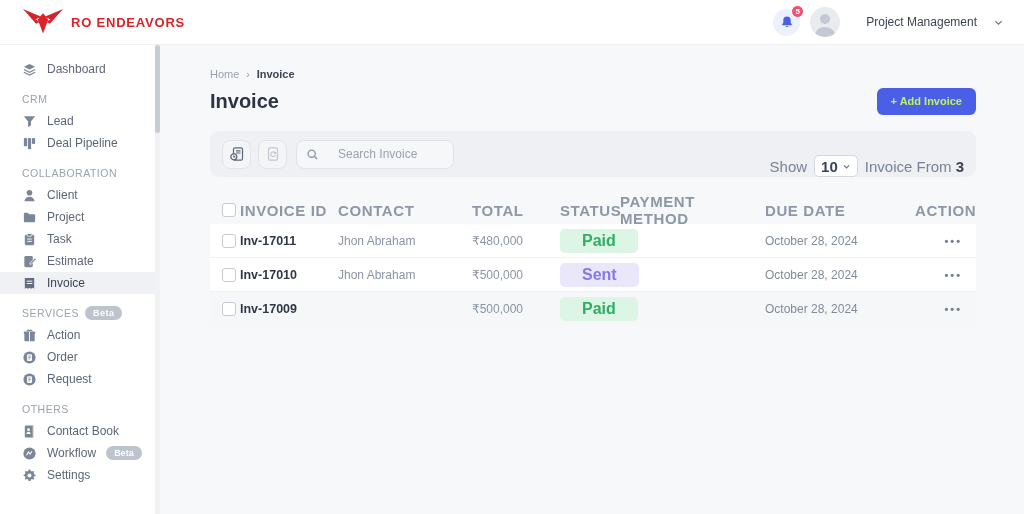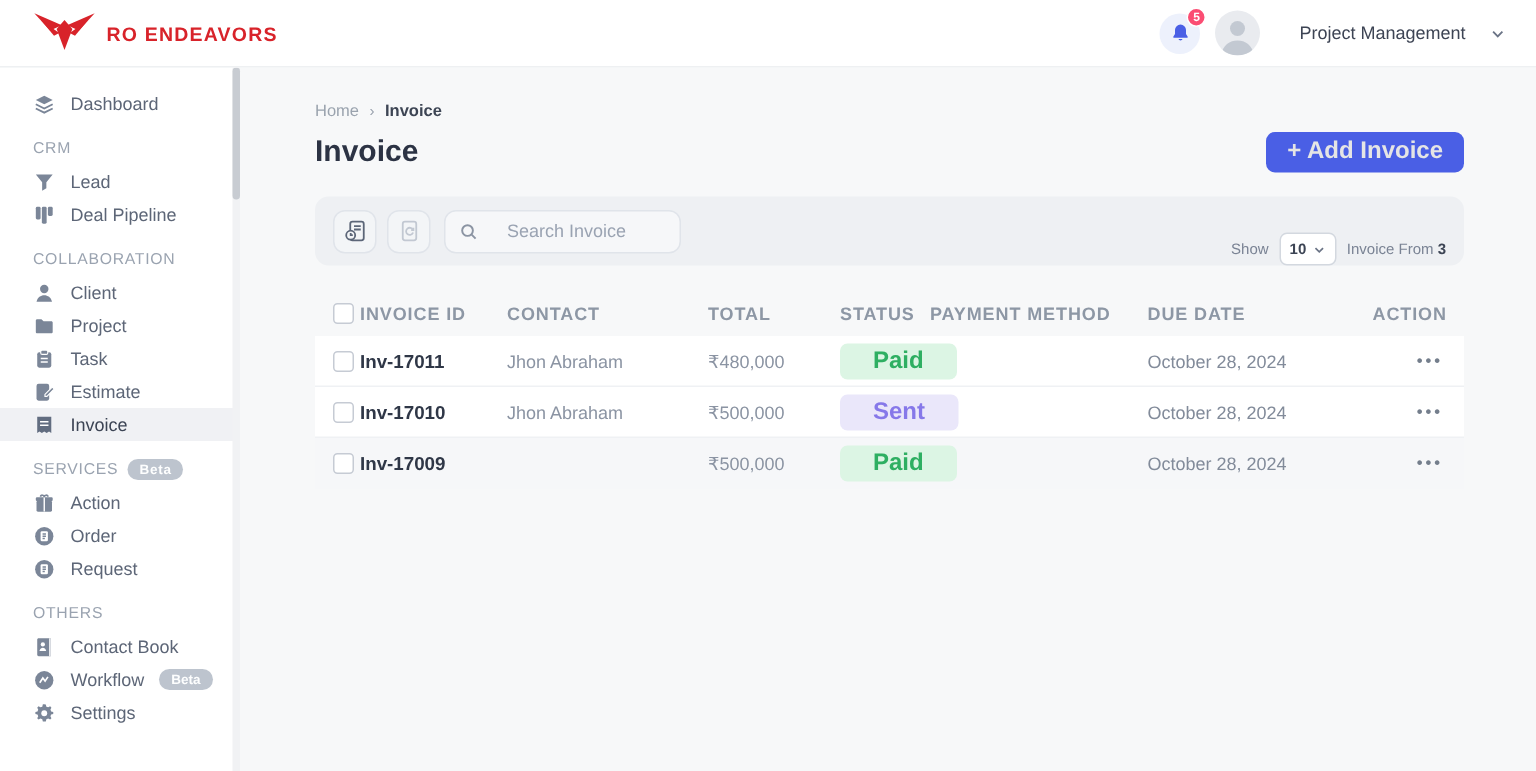--- a/index.html
+++ b/index.html
@@ -33,38 +33,38 @@
 
   
   .main { position:absolute; left:160px; top:45px; width:864px; height:469px; background:#f7f8f9; }
   .content { position:absolute; left:50px; top:0; width:766px; }
   .breadcrumb { margin-top:23px; display:flex; align-items:center; gap:7px; font-size:11px; }
   .bc-home { color:#9aa3ae; cursor:pointer; }
   .bc-sep { color:#9aa3ae; font-size:10px; }
   .bc-cur { color:#3d4554; font-weight:bold; }
   .title-row { display:flex; align-items:center; justify-content:space-between; margin-top:6px; height:30px; }
   .page-title { font-size:20px; font-weight:bold; color:#2c3344; }
-  .add-btn { background:#4a5fe5; color:#e5e5e5; font-size:16px; font-weight:600; border:none; border-radius:6px; height:27px; padding:0 14px; cursor:pointer; font-family:inherit; }
+  .add-btn { background:#4a5fe5; color:#bef264; font-size:11px; font-weight:600; border:none; border-radius:6px; height:27px; padding:0 14px; cursor:pointer; font-family:inherit; }
 
   
   .toolbar { margin-top:15px; height:46px; background:#eef0f3; border-radius:9px; display:flex; align-items:center; padding:0 12px; }
   .tool-btn { width:29px; height:29px; border:1px solid #e0e4ea; background:#f3f5f7; border-radius:8px; display:flex; align-items:center; justify-content:center; cursor:pointer; margin-right:7px; }
   .tool-btn.dim { color:#c2c8d2; }
   .tool-btn.dark { color:#5c6678; }
   .search-box { display:flex; align-items:center; gap:19px; width:158px; height:29px; border:1px solid #e0e4ea; background:#f6f7f9; border-radius:8px; padding:0 9px; margin-left:2px; }
   .search-box input { border:none; outline:none; background:transparent; font-size:12px; color:#3c4454; width:110px; font-family:inherit; }
   .search-box input::placeholder { color:#9aa3b2; }
-  .toolbar-right { margin-left:auto; display:flex; align-items:center; gap:7px; font-size:10px; color:#7a8394;margin-top:24px; }
+  .toolbar-right { margin-left:auto; display:flex; align-items:center; gap:7px; font-size:15px; color:#7a8394;margin-top:24px; }
   .pagesize { display:flex; align-items:center; gap:4px; background:#fff; border:1px solid #d3d8df; border-radius:5px; height:22px; padding:0 6px; color:#3c4454; font-weight:bold; cursor:pointer; }
   .count-strong { color:#3c4454; font-weight:bold; }
 
   
   .tbl { margin-top:16px; }
   .grid-row { display:grid; grid-template-columns:18px 98px 134px 88px 60px 145px 150px 1fr; align-items:center; padding:0 12px; }
-  .thead { height:31px; font-size:12px; color:#8d97a5; font-weight:bold; text-transform:uppercase; letter-spacing:.6px; }
+  .thead { height:31px; font-size:15px; color:#8d97a5; font-weight:bold; text-transform:uppercase; letter-spacing:.6px; }
   .trow { height:34px; background:#fff; border-bottom:1px solid #eff1f4; font-size:12px; }
   .trow:first-of-type { border-top:1px solid #eff1f4; }
   .trow.alt { background:#f6f7f9; border-bottom:none; }
   .cell-id { font-weight:bold; color:#2f3747; font-size:12.5px; }
   .cell-muted { color:#8b94a3; }
   .cell-date { color:#828b9a; }
   .badge { display:inline-block; font-size:16px; font-weight:bold; border-radius:5px; padding:3px 22px; }
   .st-paid { background:#dcf5e4; color:#2eaf62; }
   .st-sent { background:#eae7fa; color:#8678e9; }
   .cbx { width:14px; height:14px; border:1.5px solid #c6cbd4; border-radius:3px; background:#fff; cursor:pointer; }

